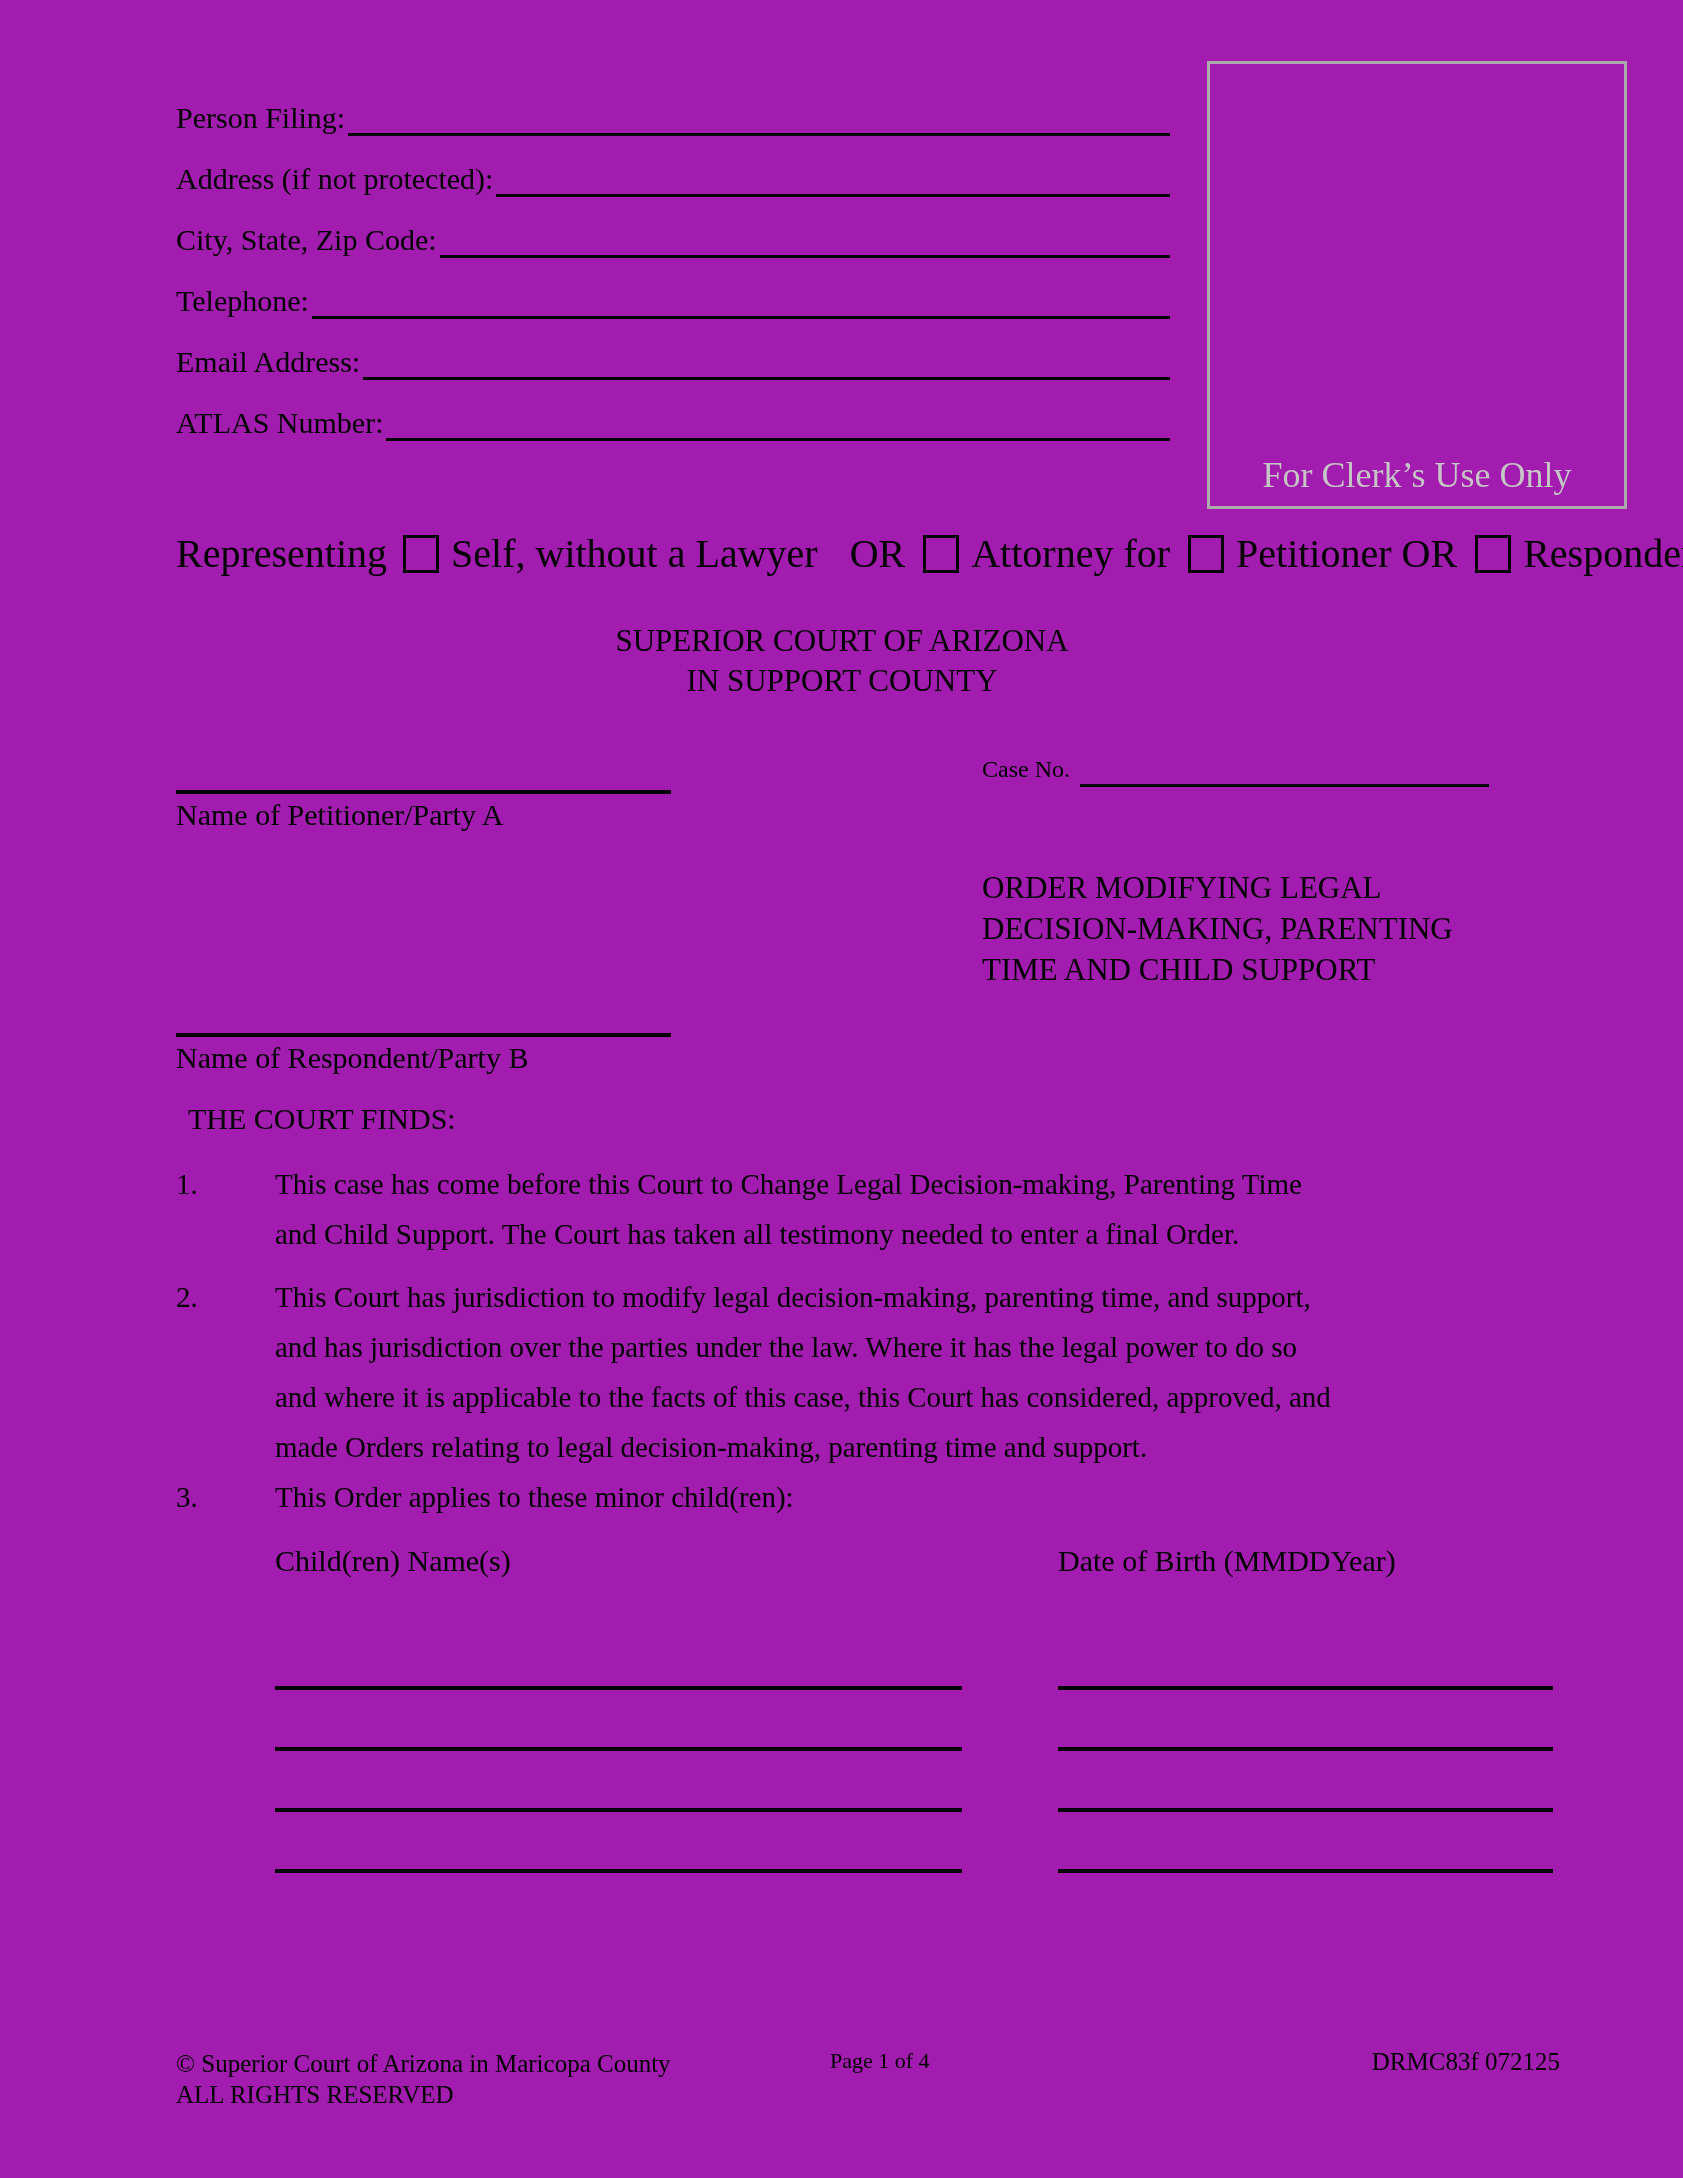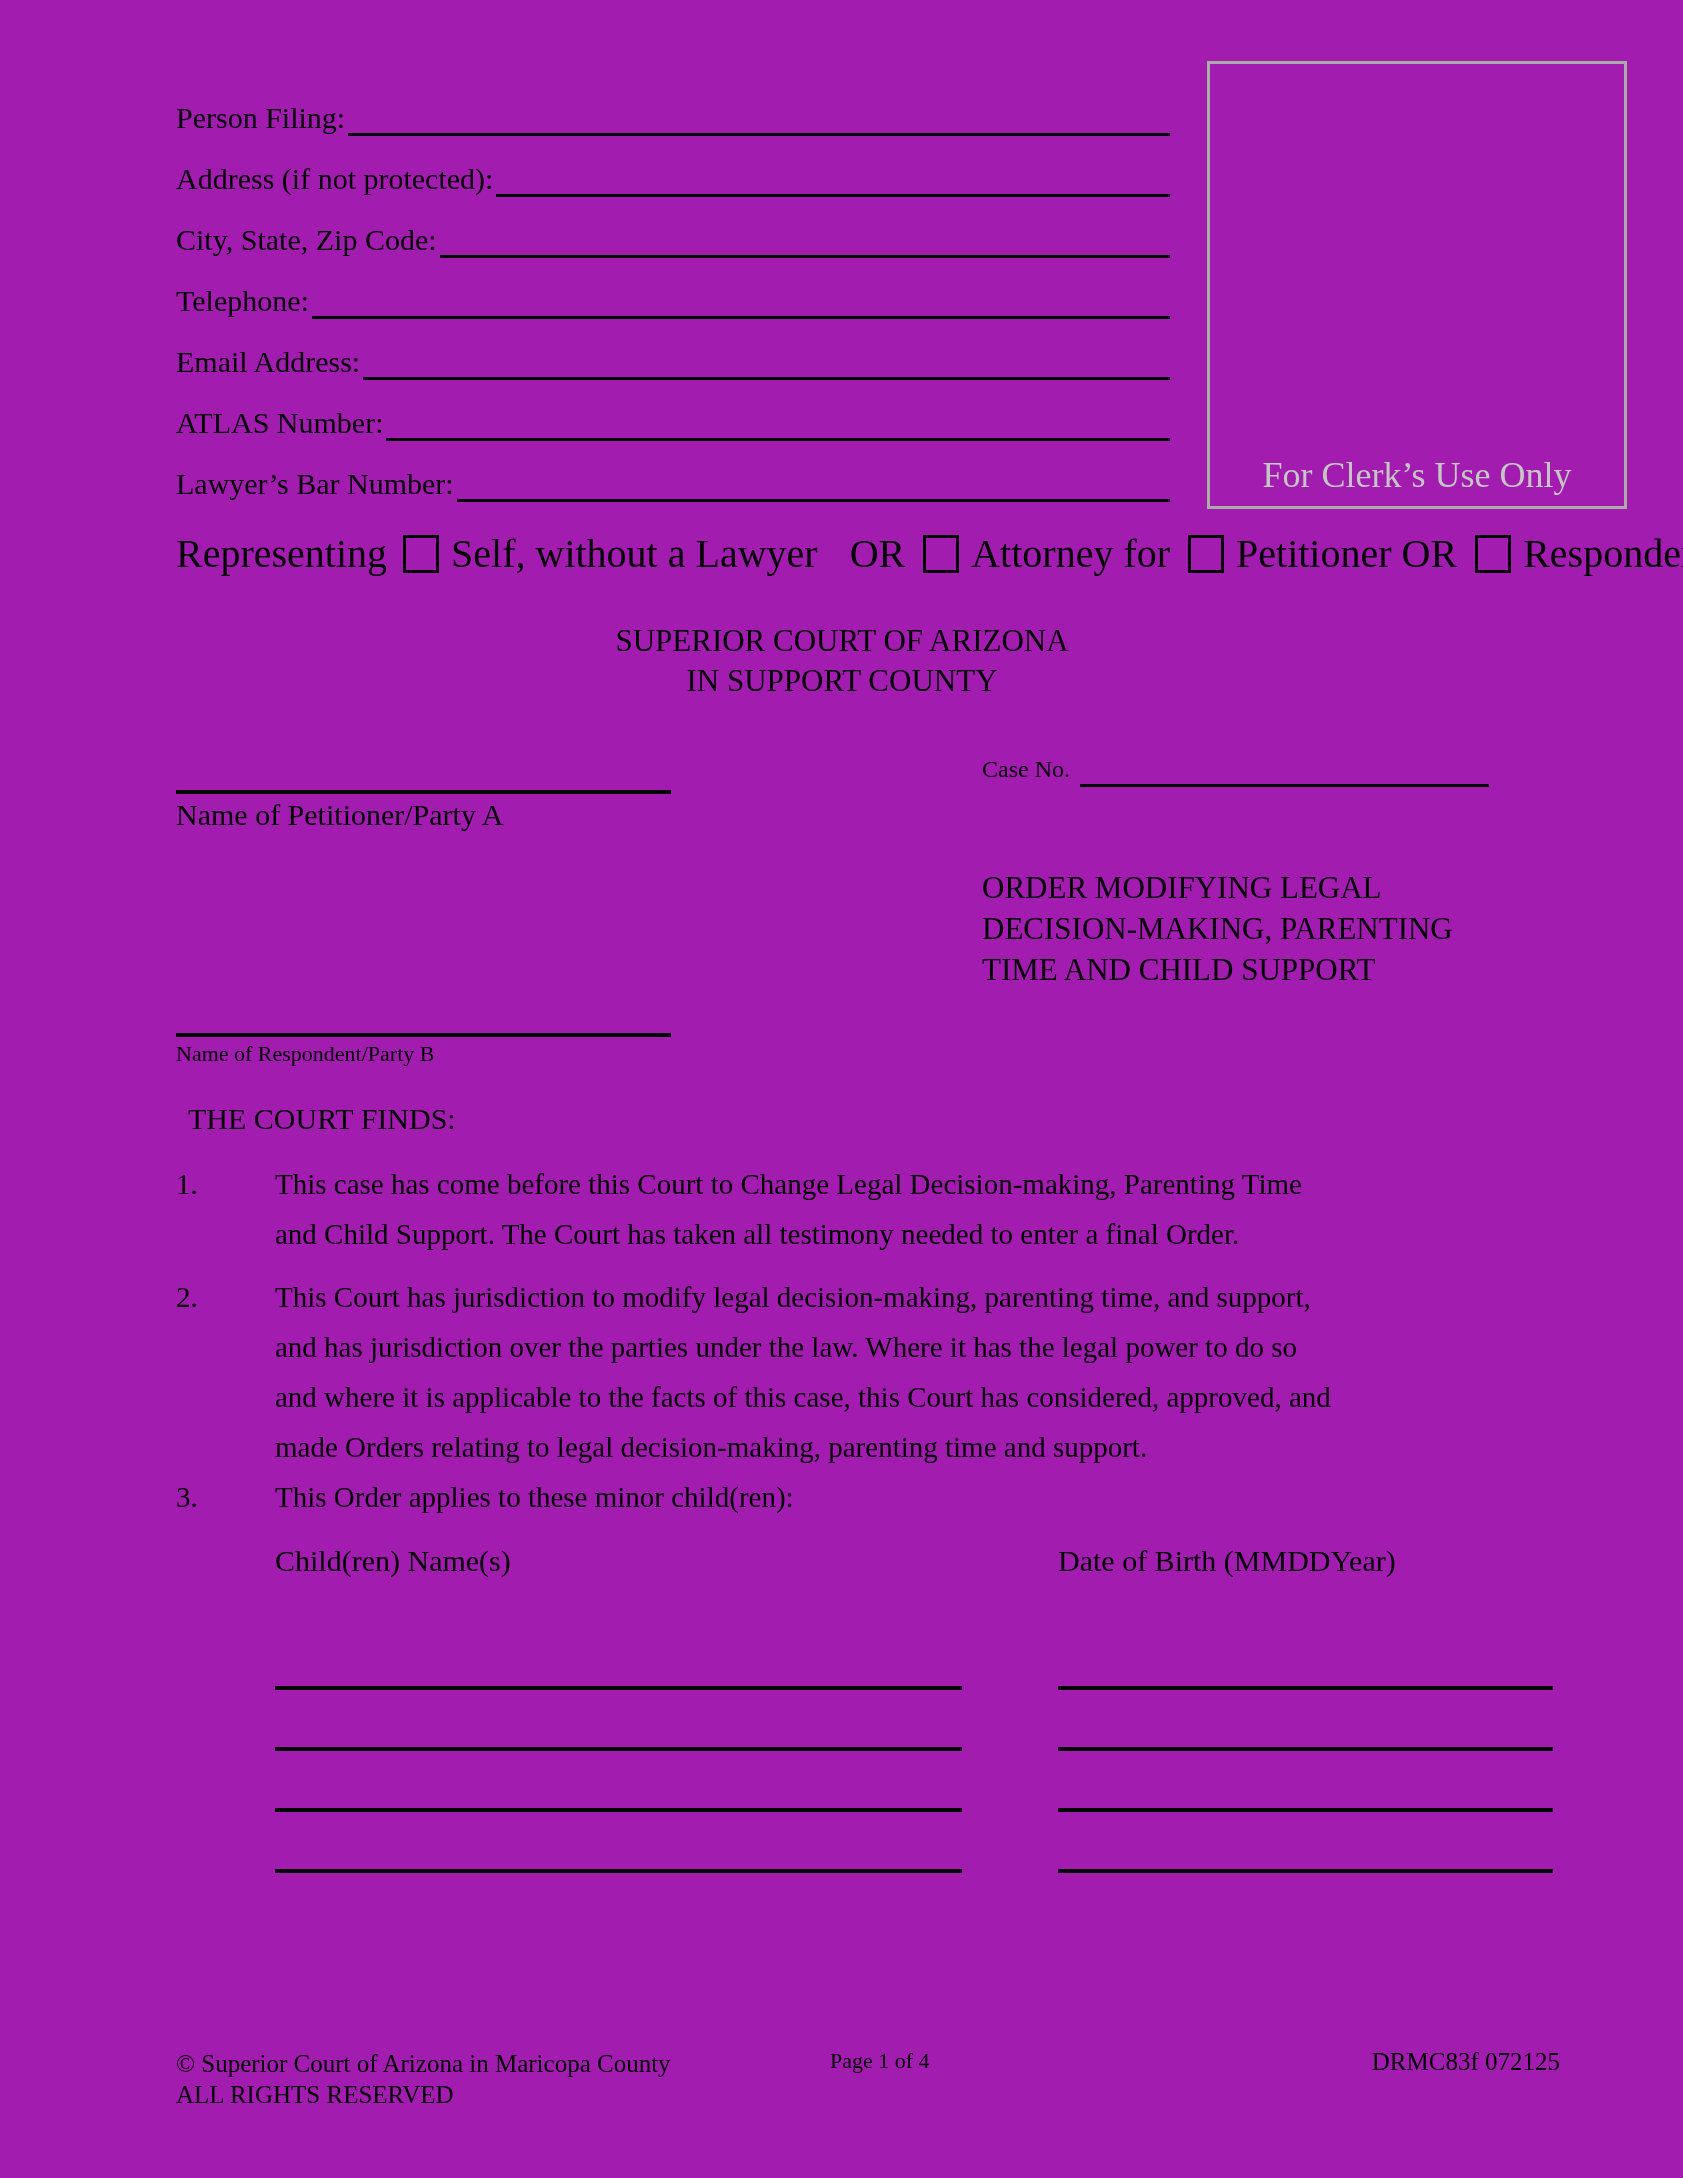--- a/index.html
+++ b/index.html
@@ -35,21 +35,21 @@
             align-items:flex-end;height:44px;}
   .case-label{font-size:24px;line-height:36px;white-space:nowrap;padding-right:10px;}
   .case-line{flex:1;border-bottom:3px solid #000;height:36px;}
   .line-petitioner{position:absolute;left:176px;top:790px;width:495px;height:0;
                    border-bottom:4px solid #000;}
   .label-petitioner{position:absolute;left:176px;top:798px;font-size:30px;}
   .order-title{position:absolute;left:982px;top:867px;font-size:31px;line-height:41px;
                white-space:pre-line;}
   .line-respondent{position:absolute;left:176px;top:1033px;width:495px;height:0;
                    border-bottom:4px solid #000;}
-  .label-respondent{position:absolute;left:176px;top:1041px;font-size:22px;}
+  .label-respondent{position:absolute;left:176px;top:1041px;font-size:30px;}
 
   
   .finds-heading{position:absolute;left:176px;top:1102px;font-size:30px;margin-left:12px;}
   .finding{position:absolute;left:176px;width:1386px;display:flex;}
   .fnum{width:99px;flex:0 0 auto;font-size:29px;line-height:50px;}
   .ftext{width:1279px;font-size:29px;line-height:50px;white-space:pre-line;}
   .f1{top:1159px;} .f2{top:1272px;} .f3{top:1472px;}
 
   
   .child-headers{position:absolute;left:275px;top:1544px;width:1287px;display:flex;
@@ -87,24 +87,20 @@
     <div class="frow">
       <span class="flabel">Telephone:</span>
       <span class="fline"></span>
     </div>
     <div class="frow">
       <span class="flabel">Email Address:</span>
       <span class="fline"></span>
     </div>
     <div class="frow">
       <span class="flabel">ATLAS Number:</span>
-      <span class="fline"></span>
-    </div>
-    <div class="frow">
-      <span class="flabel">Lawyer’s Bar Number:</span>
       <span class="fline"></span>
     </div>
   </div>
 
   <div class="clerk-box">
     <div class="clerk-label">For Clerk’s Use Only</div>
   </div>
 
   <div class="representing">
     <span>Representing</span>

